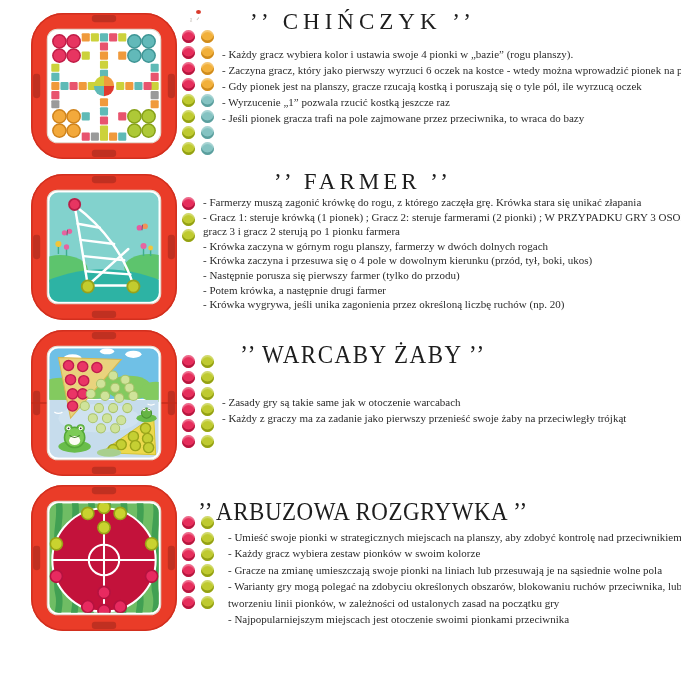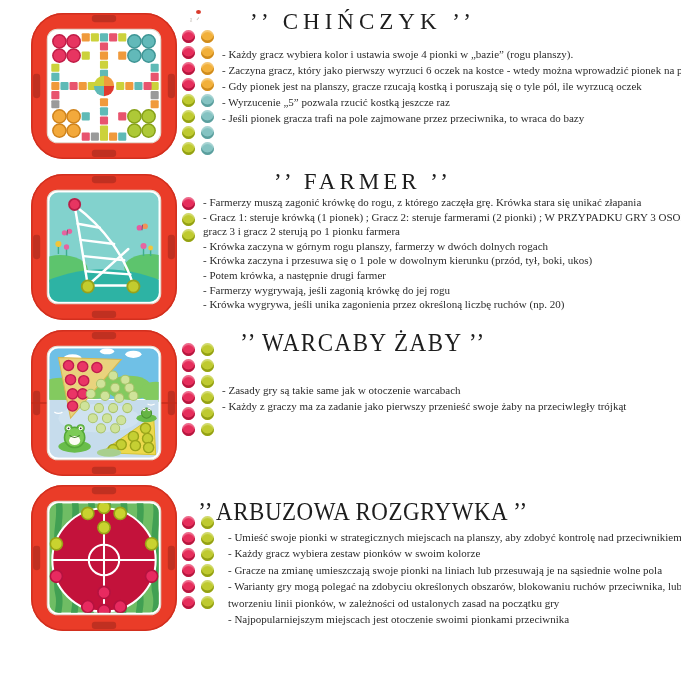--- a/index.html
+++ b/index.html
@@ -15,21 +15,21 @@
   .s1 .board-wrap{margin-top:10px;} .s2 .board-wrap{margin-top:9px;}
   .s3 .board-wrap{margin-top:4px;} .s4 .board-wrap{margin-top:3px;}
   .board-wrap svg{width:152px;height:152px;display:block;}
   .content{flex:1 1 auto;display:flex;flex-direction:column;min-width:0;padding-right:4px;}
   .title{
     margin:0;padding:0 135px 0 0;text-align:center;font-weight:normal;
     font-size:23px;color:#1d1d1d;white-space:nowrap;
   }
   .s1 .title{letter-spacing:5px;margin-top:9px;}
   .s2 .title{letter-spacing:4px;margin-top:7px;}
-  .s3 .title{letter-spacing:1.5px;margin-top:6px;}
+  .s3 .title{letter-spacing:1.5px;margin-top:18px;}
   .s4 .title{letter-spacing:0.5px;margin-top:19px;}
   .s3 .title span,.s4 .title span{display:inline-block;transform:scaleY(1.12);transform-origin:top center;}
   .body-row{display:flex;flex-direction:row;align-items:flex-start;}
   .dots{display:flex;flex-direction:column;gap:3px;flex:0 0 auto;margin-left:2px;margin-right:8px;}
   .dot-row{display:flex;flex-direction:row;gap:6px;}
   .dot{width:13px;height:13px;border-radius:50%;display:inline-block;}
   .rules{flex:1 1 auto;min-width:0;font-size:11px;line-height:16px;white-space:nowrap;overflow:hidden;}
   .s2 .rules{line-height:14.6px;}
   .s4 .rules{line-height:16.4px;margin-left:6px;}
   .s1 .dots{margin-top:-5px;} .s1 .rules{margin-top:11px;}
@@ -174,21 +174,21 @@
             </div>
             <div class="dot-row">
               <span class="dot" style="background-color: rgb(191, 202, 48); box-shadow: rgb(147, 160, 20) 0px -2.5px 0px inset, rgba(255, 255, 255, 0.3) 0px 2px 1px inset;"></span>
               <span class="dot" style="background-color: rgb(133, 195, 194); box-shadow: rgb(91, 158, 157) 0px -2.5px 0px inset, rgba(255, 255, 255, 0.3) 0px 2px 1px inset;"></span>
             </div>
           </div>
         <div class="rules">
             <div class="rule-line">- Każdy gracz wybiera kolor i ustawia swoje 4 pionki w „bazie” (rogu planszy).</div>
             <div class="rule-line">- Zaczyna gracz, który jako pierwszy wyrzuci 6 oczek na kostce - wtedy można wprowadzić pionek na pole start</div>
             <div class="rule-line">- Gdy pionek jest na planszy, gracze rzucają kostką i poruszają się o tyle pól, ile wyrzucą oczek</div>
-            <div class="rule-line">- Wyrzucenie „5” pozwala rzucić kostką jeszcze raz</div>
+            <div class="rule-line">- Wyrzucenie „1” pozwala rzucić kostką jeszcze raz</div>
             <div class="rule-line">- Jeśli pionek gracza trafi na pole zajmowane przez przeciwnika, to wraca do bazy</div>
           </div>
       </div>
     </div>
   </section>
 
   <section class="game s2">
     <div class="board-wrap">
       <svg viewBox="0 0 150 150">
         <defs>
@@ -258,23 +258,23 @@
             </div>
             <div class="dot-row">
               <span class="dot" style="background-color: rgb(191, 202, 48); box-shadow: rgb(147, 160, 20) 0px -2.5px 0px inset, rgba(255, 255, 255, 0.3) 0px 2px 1px inset;"></span>
             </div>
           </div>
         <div class="rules">
             <div class="rule-line">- Farmerzy muszą zagonić krówkę do rogu, z którego zaczęła grę. Krówka stara się unikać złapania</div>
             <div class="rule-line">- Gracz 1: steruje krówką (1 pionek) ; Gracz 2: steruje farmerami (2 pionki) ; W PRZYPADKU GRY 3 OSOBOWEJ</div>
             <div class="rule-line">gracz 3 i gracz 2 sterują po 1 pionku farmera</div>
             <div class="rule-line">- Krówka zaczyna w górnym rogu planszy, farmerzy w dwóch dolnych rogach</div>
-            <div class="rule-line">- Krówka zaczyna i przesuwa się o 1 pole w dowolnym kierunku (przód, tył, boki, ukos)</div>
+            <div class="rule-line">- Krówka zaczyna i przesuwa się o 4 pole w dowolnym kierunku (przód, tył, boki, ukos)</div>
+            <div class="rule-line">- Następnie porusza się pierwszy farmer (tylko do przodu)</div>
             <div class="rule-line">- Potem krówka, a następnie drugi farmer</div>
-            <div class="rule-line">- Farmerzy wygrywają, jeśli zagonią krówkę do jej rogu</div>
             <div class="rule-line">- Krówka wygrywa, jeśli unika zagonienia przez określoną liczbę ruchów (np. 20)</div>
           </div>
       </div>
     </div>
   </section>
 
   <section class="game s3">
     <div class="board-wrap">
       <svg viewBox="0 0 150 150">
         <defs>

